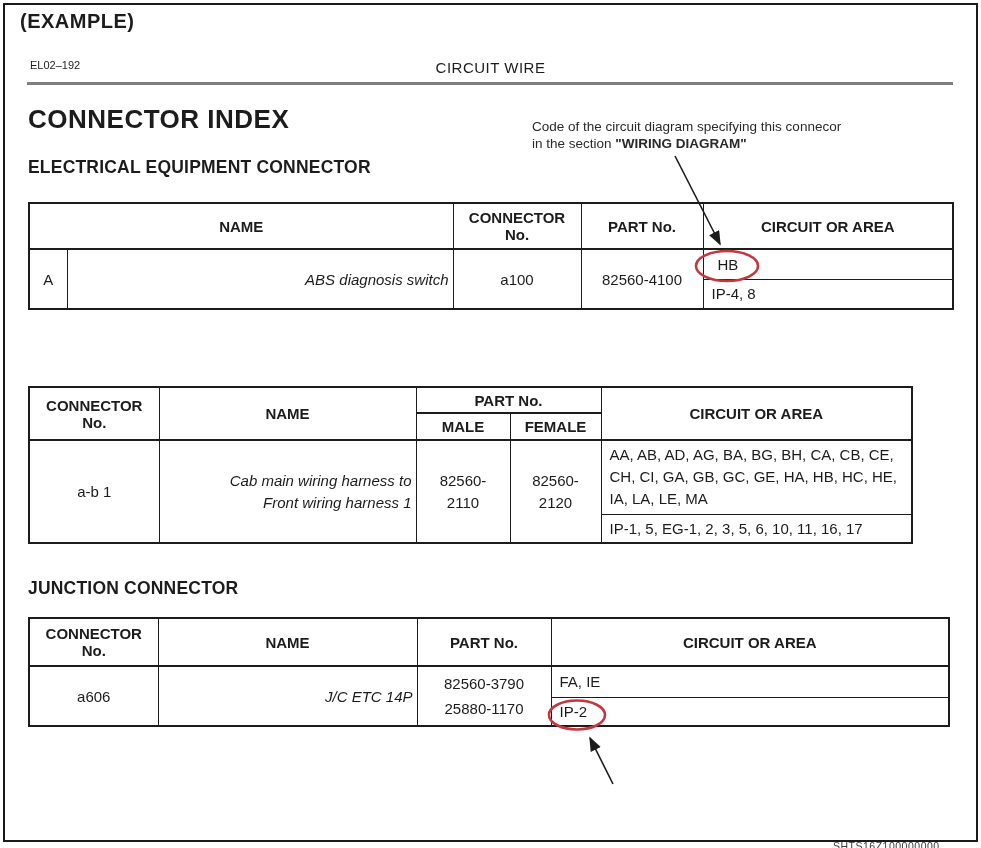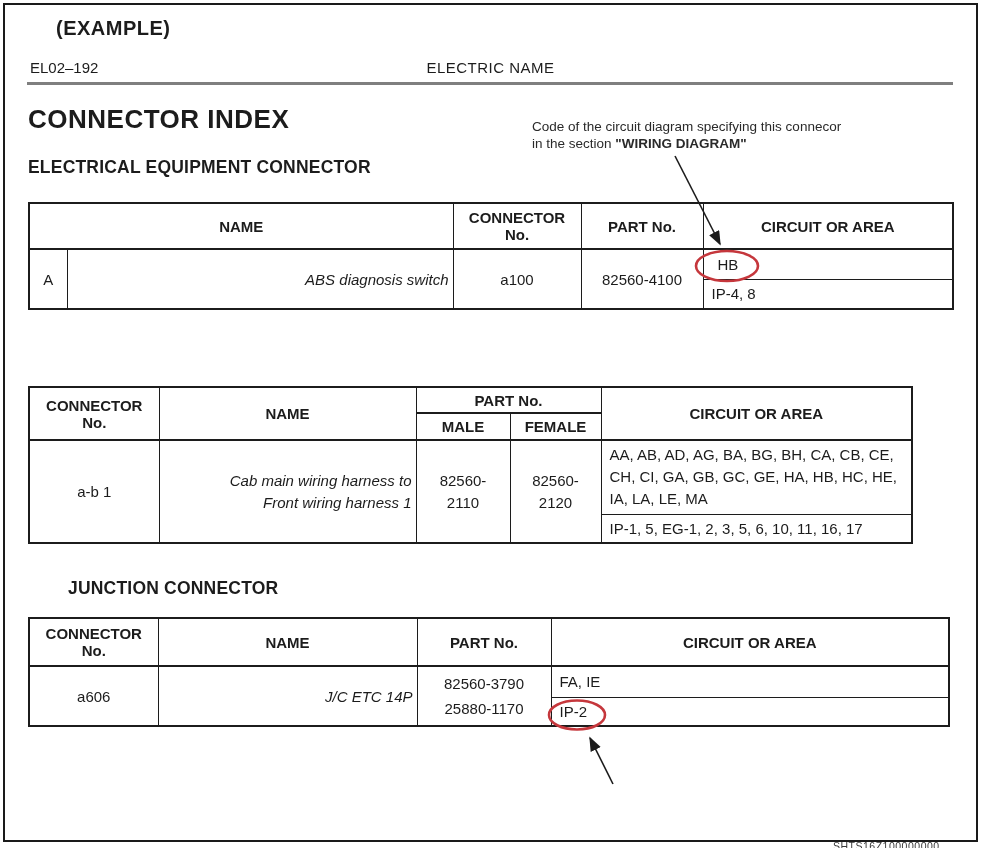--- a/index.html
+++ b/index.html
@@ -11,46 +11,46 @@
     font-family: "Liberation Sans", sans-serif;
     color: #1c1c1c;
   }
   .frame {
     position: absolute;
     left: 3px; top: 3px;
     width: 971px; height: 835px;
     border: 2px solid #1a1a1a;
   }
   .example-label {
-    position: absolute; left: 20px; top: 17px;
-    font-size: 20px; font-weight: bold; letter-spacing: 0.5px; margin-left: 36px;
+    position: absolute; left: 20px; top: 10px;
+    font-size: 20px; font-weight: bold; letter-spacing: 0.5px;
   }
   .page-code {
     position: absolute; left: 30px; top: 59px;
-    font-size: 15px;
+    font-size: 11px;
   }
   .running-title {
     position: absolute; left: 0; top: 59px; width: 981px;
     text-align: center; font-size: 15px; letter-spacing: 0.5px;
   }
   .rule {
     position: absolute; left: 27px; top: 82px;
     width: 926px; height: 3px; background: #7f7f7f;
   }
   .doc-title {
     position: absolute; left: 28px; top: 104px; margin: 0;
     font-size: 26px; font-weight: bold; letter-spacing: 0.5px;
   }
   .section-heading {
     position: absolute; left: 28px; margin: 0;
     font-size: 17.5px; font-weight: bold; letter-spacing: 0.2px;
   }
   .h-electrical { top: 157px; }
   .h-wire { top: 347px; }
-  .h-junction { top: 578px; margin-left: 40px; }
+  .h-junction { top: 578px; }
 
   .annotation {
     position: absolute;
     font-size: 13.5px; line-height: 17px; color: #2a2a2a;
   }
   .annotation-wiring { left: 532px; top: 118px; }
   .annotation-location { left: 605px; top: 792px; }
   .annotation .b { font-weight: bold; }
 
   table.t {
@@ -103,21 +103,21 @@
   }
 </style>
 </head>
 <body>
 
 <div class="page">
   <div class="frame"></div>
 
   <div class="example-label">(EXAMPLE)</div>
   <div class="page-code">EL02–192</div>
-  <div class="running-title">ELECTRIC NAME</div>
+  <div class="running-title">CIRCUIT WIRE</div>
   <div class="rule"></div>
 
   <h1 class="doc-title">CONNECTOR INDEX</h1>
 
   <div class="annotation annotation-wiring">
     <div>Code of the circuit diagram specifying this connecor</div>
     <div><span>in the section </span><span class="b">"WIRING DIAGRAM"</span></div>
   </div>
 
   <h2 class="section-heading h-electrical">ELECTRICAL EQUIPMENT CONNECTOR</h2>

